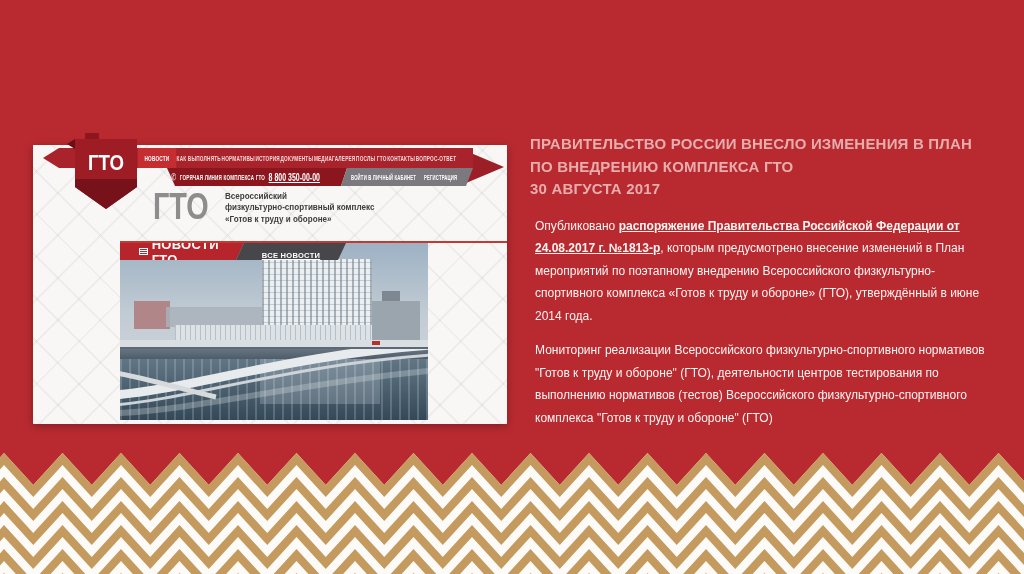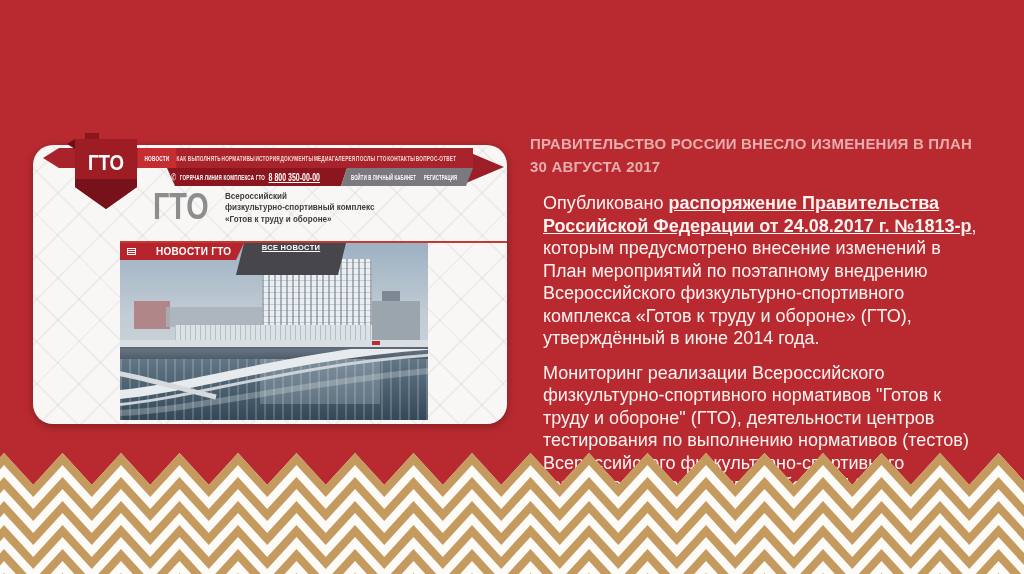--- a/index.html
+++ b/index.html
@@ -12,21 +12,20 @@
   .slide-title{position:absolute;left:0;top:16px;width:1024px;text-align:center;color:#fff;}
   .slide-title span{display:block;font-weight:bold;font-size:41px;line-height:42px;letter-spacing:-0.5px;
     text-shadow:0 2px 3px rgba(70,0,6,.65), 0 0 2px rgba(110,10,16,.8);}
   
   .card{position:absolute;left:33px;top:145px;width:474px;height:279px;
     background-color:#f8f7f5;
     background-image:
       repeating-linear-gradient(45deg, rgba(120,120,120,.08) 0 2px, rgba(0,0,0,0) 2px 30px),
       repeating-linear-gradient(-45deg, rgba(120,120,120,.08) 0 2px, rgba(0,0,0,0) 2px 30px);
     box-shadow:0 2px 8px rgba(0,0,0,.3);
-    border-radius:20px;
   }
   .ribbon-svg{position:absolute;left:0;top:-12px;width:474px;height:84px;overflow:visible;z-index:1;}
   .logo-banner-text{position:absolute;left:42px;top:2px;width:62px;height:32px;z-index:3;
     display:flex;align-items:center;justify-content:center;color:#fff;font-weight:bold;font-size:22px;
     transform:scaleX(.85);}
   .site-nav{position:absolute;left:105px;top:3px;width:442px;height:20px;z-index:2;
     display:flex;justify-content:space-between;align-items:stretch;
     transform:scaleX(.72);transform-origin:0 50%;}
   .nav-item{display:flex;align-items:center;color:#f6d9d9;font-size:6.5px;font-weight:bold;letter-spacing:.3px;white-space:nowrap;}
   .nav-item.active{background:#c62d31;padding:0 9px;color:#fff;}
@@ -63,34 +62,34 @@
   .ph-embank{position:absolute;left:0;top:104px;width:308px;height:12px;
     background:linear-gradient(180deg,#6b7886,#4f5c68);}
   .ph-river{position:absolute;left:0;top:116px;width:308px;height:61px;
     background-color:#3f586b;
     background-image:
       repeating-linear-gradient(90deg, rgba(230,235,240,.20) 0 2px, rgba(0,0,0,0) 2px 9px),
       linear-gradient(180deg, rgba(255,255,255,.18), rgba(0,0,0,.18));}
   .ph-reflect{position:absolute;left:140px;top:116px;width:120px;height:45px;background:rgba(225,230,235,.22);}
   .bridge-svg{position:absolute;left:0;top:0;width:308px;height:177px;}
   .tab-news{position:absolute;left:87px;top:98px;width:124px;height:17px;z-index:4;
-    background:#b5252b;display:flex;align-items:center;gap:20px;padding-left:7px;box-sizing:border-box;
+    background:#b5252b;display:flex;align-items:center;gap:4px;padding-left:19px;box-sizing:border-box;
     clip-path:polygon(0 0,100% 0,calc(100% - 8px) 100%,0 100%);
-    color:#fff;font-size:10px;font-weight:bold;letter-spacing:.3px;}
+    color:#fff;font-size:13px;font-weight:bold;letter-spacing:.3px;}
   .tab-icon{width:9px;height:7px;border:1px solid #fff;box-sizing:border-box;
     background:linear-gradient(0deg, rgba(0,0,0,0) 0 1px, #fff 1px 2px, rgba(0,0,0,0) 2px 3px, #fff 3px 4px, rgba(0,0,0,0) 4px);}
-  .tab-all{position:absolute;left:203px;top:98px;width:110px;height:32px;z-index:4;
-    background:#47474b;display:flex;align-items:flex-start;justify-content:center;
+  .tab-all{position:absolute;left:203px;top:98px;width:110px;height:17px;z-index:4;
+    background:#47474b;display:flex;align-items:flex-end;justify-content:center;
     clip-path:polygon(8px 0,100% 0,calc(100% - 8px) 100%,0 100%);
     color:#fff;font-size:7.5px;font-weight:bold;letter-spacing:.3px;text-decoration:underline;}
   
   .article{position:absolute;left:530px;top:117px;width:458px;color:#fdf4f2;}
   .article h2{margin:16px 0 14px 0;color:#e7adad;font-size:15px;line-height:22.5px;font-weight:bold;letter-spacing:.2px;}
   .article h2 span{display:block;white-space:nowrap;}
-  .article p{margin:0 0 12px 13px;font-size:18px;line-height:22.5px;}
+  .article p{margin:0 0 12px 5px;font-size:12px;line-height:22.5px;}
   .doc-link{font-weight:bold;text-decoration:underline;color:#fdf4f2;}
   
   .chevron-svg{position:absolute;left:0;top:450px;width:1024px;height:124px;display:block;}
 </style>
 </head>
 <body>
 
 <div id="slide">
 
   <div class="slide-title">
@@ -174,20 +173,21 @@
       <span>НОВОСТИ ГТО</span>
     </div>
     <div class="tab-all">
       <span>ВСЕ НОВОСТИ</span>
     </div>
   </div>
 
   <div class="article">
     <h2>
       <span>ПРАВИТЕЛЬСТВО РОССИИ ВНЕСЛО ИЗМЕНЕНИЯ В ПЛАН</span>
+      <span>ПО ВНЕДРЕНИЮ КОМПЛЕКСА ГТО</span>
       <span>30 АВГУСТА 2017</span>
     </h2>
     <p><span>Опубликовано </span><span class="doc-link">распоряжение Правительства Российской Федерации от 24.08.2017 г. №1813-р</span><span>, которым предусмотрено внесение изменений в План мероприятий по поэтапному внедрению Всероссийского физкультурно-спортивного комплекса «Готов к труду и обороне» (ГТО), утверждённый в июне 2014 года.</span></p>
     <p>Мониторинг реализации Всероссийского физкультурно-спортивного нормативов "Готов к труду и обороне" (ГТО), деятельности центров тестирования по выполнению нормативов (тестов) Всероссийского физкультурно-спортивного комплекса "Готов к труду и обороне" (ГТО)</p>
   </div>
 
   <svg class="chevron-svg" viewBox="0 0 1024 124">
       <polygon points="-54.5,3 -25.25,35 4,3 33.25,35 62.5,3 91.75,35 121,3 150.25,35 179.5,3 208.75,35 238,3 267.25,35 296.5,3 325.75,35 355,3 384.25,35 413.5,3 442.75,35 472,3 501.25,35 530.5,3 559.75,35 589,3 618.25,35 647.5,3 676.75,35 706,3 735.25,35 764.5,3 793.75,35 823,3 852.25,35 881.5,3 910.75,35 940,3 969.25,35 998.5,3 1027.75,35 1057,3 1086.25,35 1115.5,3 1084,220 -60,220" fill="#fcfbf8"></polygon>
       <polygon points="-54.5,3 -25.25,35 4,3 33.25,35 62.5,3 91.75,35 121,3 150.25,35 179.5,3 208.75,35 238,3 267.25,35 296.5,3 325.75,35 355,3 384.25,35 413.5,3 442.75,35 472,3 501.25,35 530.5,3 559.75,35 589,3 618.25,35 647.5,3 676.75,35 706,3 735.25,35 764.5,3 793.75,35 823,3 852.25,35 881.5,3 910.75,35 940,3 969.25,35 998.5,3 1027.75,35 1057,3 1086.25,35 1115.5,3 1115.5,15 1086.25,47 1057,15 1027.75,47 998.5,15 969.25,47 940,15 910.75,47 881.5,15 852.25,47 823,15 793.75,47 764.5,15 735.25,47 706,15 676.75,47 647.5,15 618.25,47 589,15 559.75,47 530.5,15 501.25,47 472,15 442.75,47 413.5,15 384.25,47 355,15 325.75,47 296.5,15 267.25,47 238,15 208.75,47 179.5,15 150.25,47 121,15 91.75,47 62.5,15 33.25,47 4,15 -25.25,47 -54.5,15" fill="#c49a5f"></polygon>
       <polygon points="-54.5,27 -25.25,59 4,27 33.25,59 62.5,27 91.75,59 121,27 150.25,59 179.5,27 208.75,59 238,27 267.25,59 296.5,27 325.75,59 355,27 384.25,59 413.5,27 442.75,59 472,27 501.25,59 530.5,27 559.75,59 589,27 618.25,59 647.5,27 676.75,59 706,27 735.25,59 764.5,27 793.75,59 823,27 852.25,59 881.5,27 910.75,59 940,27 969.25,59 998.5,27 1027.75,59 1057,27 1086.25,59 1115.5,27 1115.5,39 1086.25,71 1057,39 1027.75,71 998.5,39 969.25,71 940,39 910.75,71 881.5,39 852.25,71 823,39 793.75,71 764.5,39 735.25,71 706,39 676.75,71 647.5,39 618.25,71 589,39 559.75,71 530.5,39 501.25,71 472,39 442.75,71 413.5,39 384.25,71 355,39 325.75,71 296.5,39 267.25,71 238,39 208.75,71 179.5,39 150.25,71 121,39 91.75,71 62.5,39 33.25,71 4,39 -25.25,71 -54.5,39" fill="#c49a5f"></polygon>

